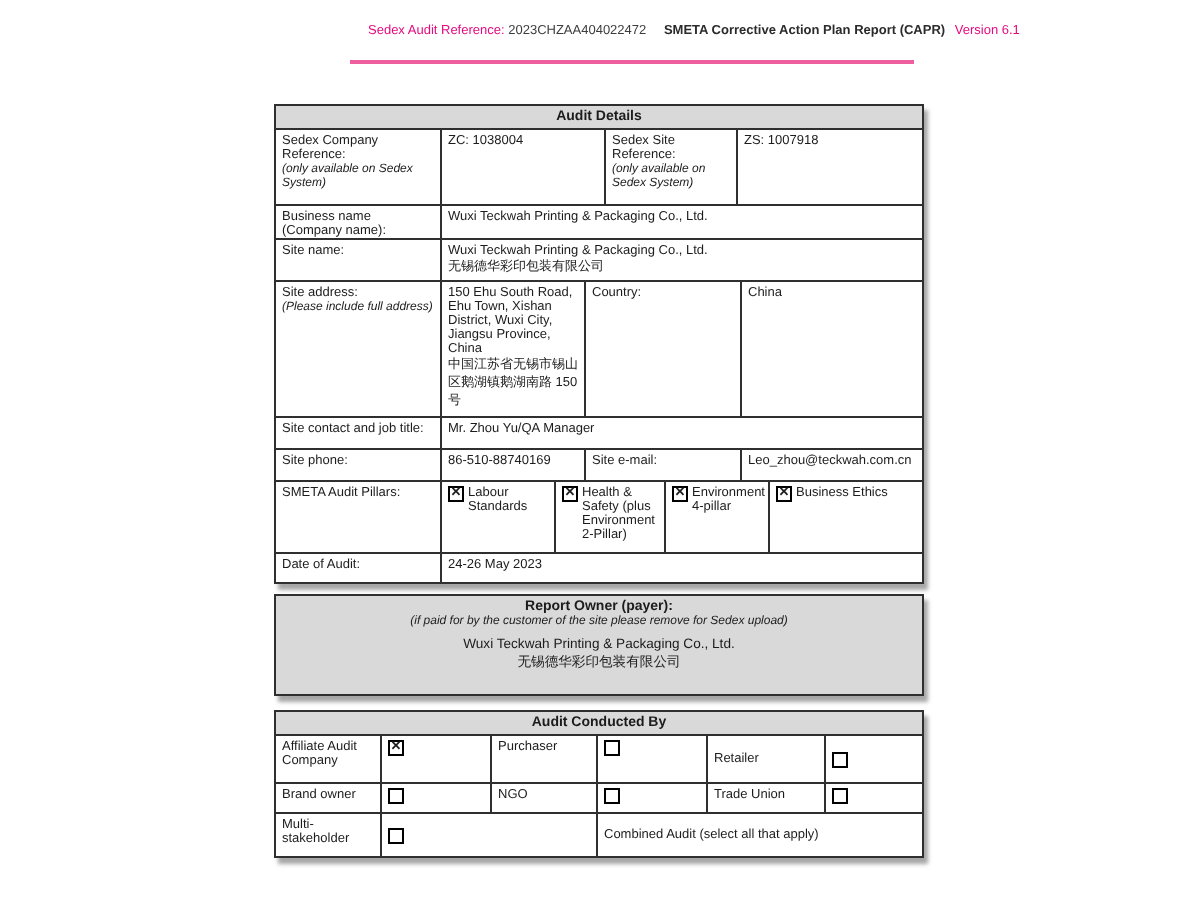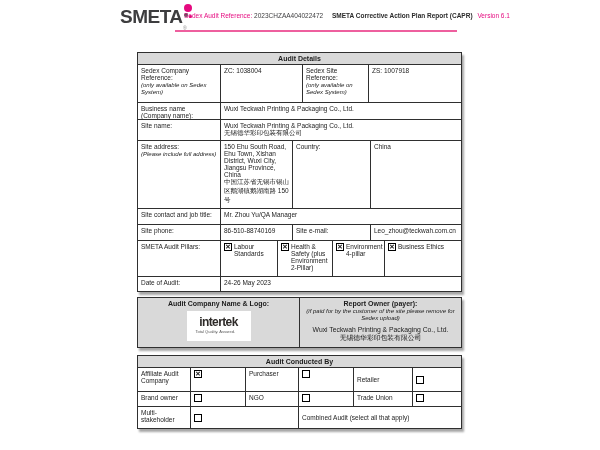--- a/index.html
+++ b/index.html
@@ -58,27 +58,20 @@
   .owner-cn { font-size:6.8px; }
 
   
   #conducted { left:137px; top:355px; width:325px; }
 </style>
 </head>
 <body>
 
 <div class="page">
 
-  <div class="logo">
-    <span class="logo-text">SMETA</span>
-    <span class="dot dot-big"></span>
-    <span class="dot dot-gray"></span>
-    <span class="dot dot-tiny"></span>
-    <span class="reg">®</span>
-  </div>
   <div class="header-meta">
     <span class="pink">Sedex Audit Reference:</span>
     <span class="hm-val">2023CHZAA404022472</span>
     <span class="hm-title">SMETA Corrective Action Plan Report (CAPR)</span>
     <span class="pink">Version 6.1</span>
   </div>
   <div class="rule"></div>
 
   <div class="tbl" id="details">
     <div class="thbar">Audit Details</div>
@@ -154,27 +147,20 @@
       </div>
     </div>
 
     <div class="row" style="height:14px">
       <div class="cell" style="width:83px">Date of Audit:</div>
       <div class="cell">24-26 May 2023</div>
     </div>
   </div>
 
   <div id="owner">
-    <div class="owner-left">
-      <div class="sec-h">Audit Company Name &amp; Logo:</div>
-      <div class="logo-box">
-        <div class="intertek">intertek</div>
-        <div class="tagline">Total Quality. Assured.</div>
-      </div>
-    </div>
     <div class="owner-right">
       <div class="sec-h">Report Owner (payer):</div>
       <div class="owner-note">(if paid for by the customer of the site please remove for Sedex upload)</div>
       <div class="owner-name">Wuxi Teckwah Printing &amp; Packaging Co., Ltd.</div>
       <div class="owner-cn">无锡德华彩印包装有限公司</div>
     </div>
   </div>
 
   <div class="tbl" id="conducted">
     <div class="thbar">Audit Conducted By</div>

